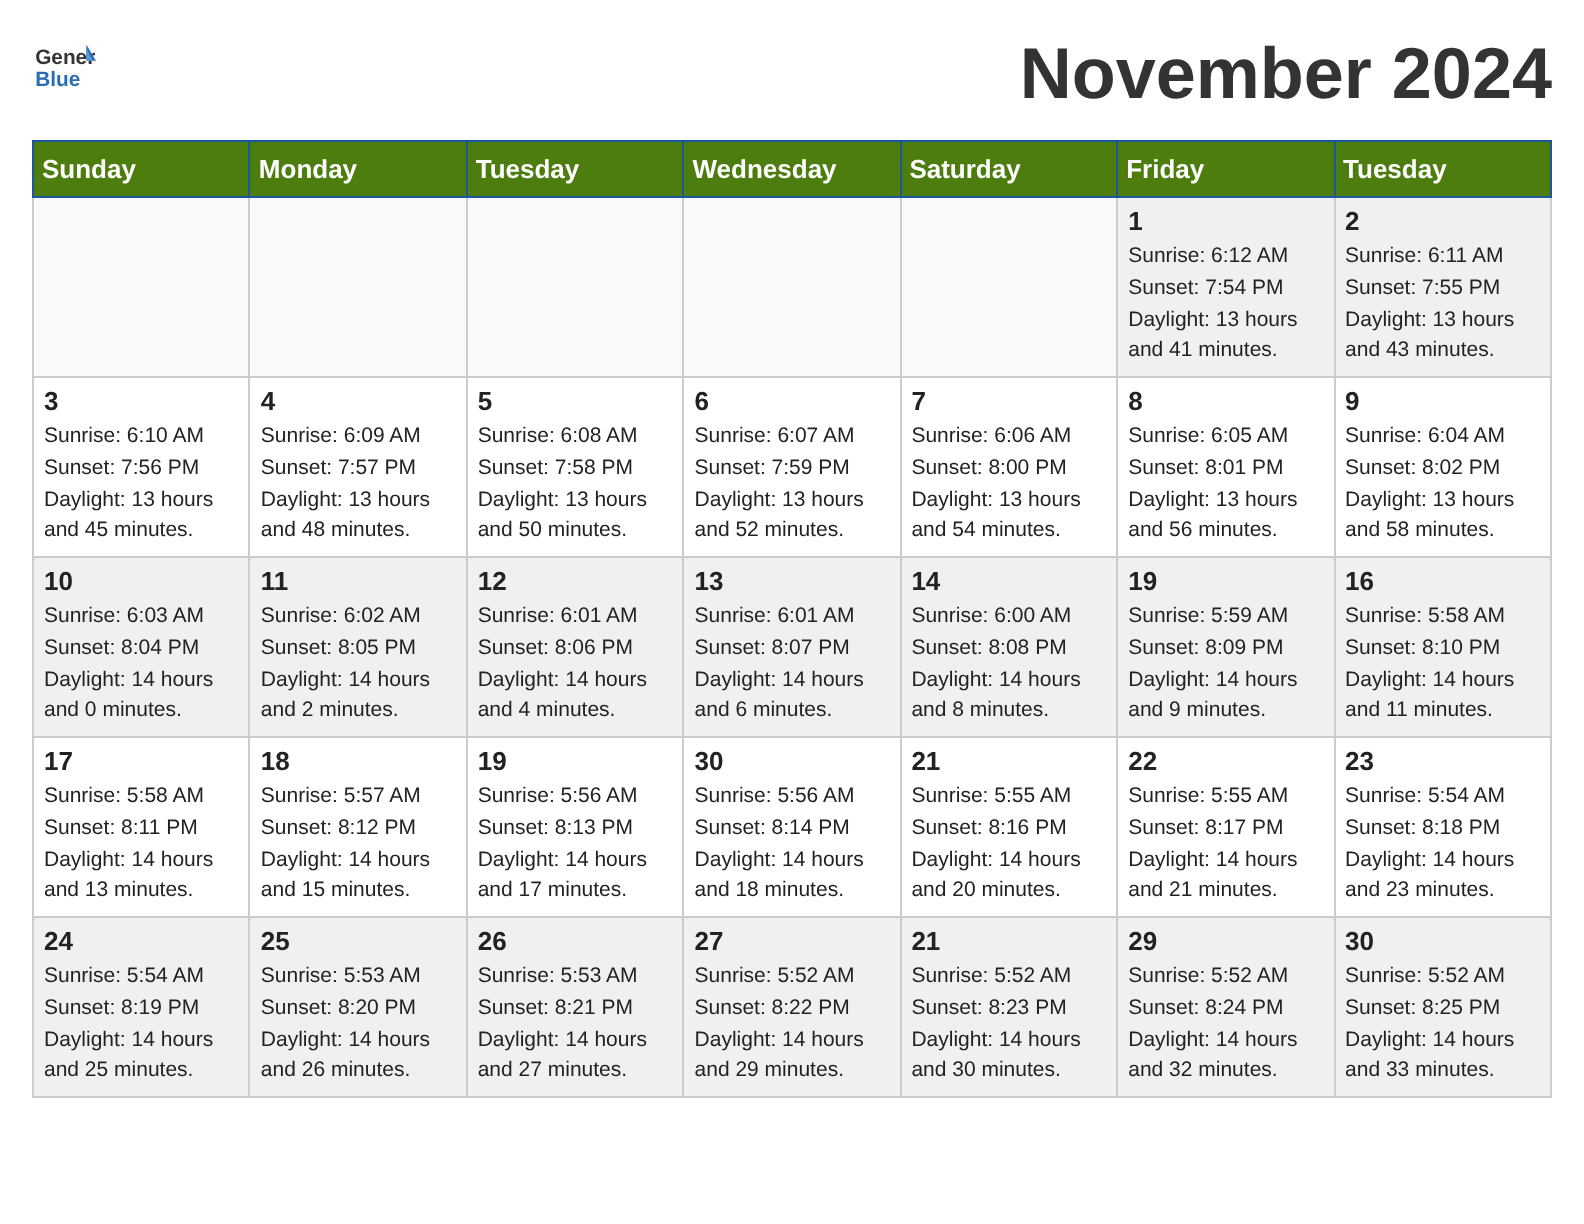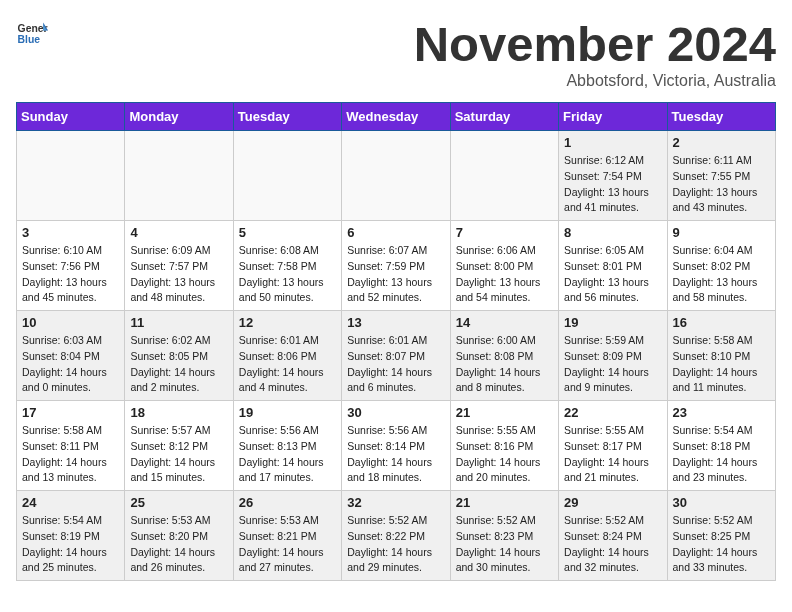--- a/index.html
+++ b/index.html
@@ -22,35 +22,35 @@
       gap: 4px;
     }
     .logo-icon {
       width: 32px;
       height: 32px;
     }
     .title-block {
       text-align: right;
     }
     .month-title {
-      font-size: 49px;
+      font-size: 36px;
       font-weight: bold;
       color: #333;
     }
     .location {
       font-size: 16px;
       color: #555;
     }
     table {
       width: 100%;
       border-collapse: collapse;
       table-layout: fixed;
     }
     th {
-      background-color: #6d28d9;
+      background-color: #4d7c0f;
       color: #fff;
       font-size: 13px;
       font-weight: bold;
       padding: 6px 4px;
       text-align: left;
       border: 1px solid #1a5a9a;
     }
     td {
       border: 1px solid #ccc;
       vertical-align: top;
@@ -85,21 +85,20 @@
   <div class="logo">
     <svg class="logo-icon" viewBox="0 0 40 40">
       <text x="2" y="20" font-size="13" font-weight="bold" fill="#333">General</text>
       <text x="2" y="34" font-size="13" font-weight="bold" fill="#2a6db5">Blue</text>
       <polygon points="34,8 40,18 34,18" fill="#2a6db5"></polygon>
       <polygon points="34,10 38,18 34,18" fill="#5599d0"></polygon>
     </svg>
   </div>
   <div class="title-block">
     <div class="month-title">November 2024</div>
-    <div class="location">Abbotsford, Victoria, Australia</div>
   </div>
 </div>
 
 <table>
   <thead>
     <tr>
     <th>Sunday</th>
         <th>Monday</th>
         <th>Tuesday</th>
         <th>Wednesday</th>
@@ -221,21 +220,21 @@
         </td>
         <td class="shaded">
           <span class="day-num">25</span>
           <div class="day-info">Sunrise: 5:53 AM<br>Sunset: 8:20 PM<br>Daylight: 14 hours and 26 minutes.</div>
         </td>
         <td class="shaded">
           <span class="day-num">26</span>
           <div class="day-info">Sunrise: 5:53 AM<br>Sunset: 8:21 PM<br>Daylight: 14 hours and 27 minutes.</div>
         </td>
         <td class="shaded">
-          <span class="day-num">32</span>
+          <span class="day-num">27</span>
           <div class="day-info">Sunrise: 5:52 AM<br>Sunset: 8:22 PM<br>Daylight: 14 hours and 29 minutes.</div>
         </td>
         <td class="shaded">
           <span class="day-num">21</span>
           <div class="day-info">Sunrise: 5:52 AM<br>Sunset: 8:23 PM<br>Daylight: 14 hours and 30 minutes.</div>
         </td>
         <td class="shaded">
           <span class="day-num">29</span>
           <div class="day-info">Sunrise: 5:52 AM<br>Sunset: 8:24 PM<br>Daylight: 14 hours and 32 minutes.</div>
         </td>

